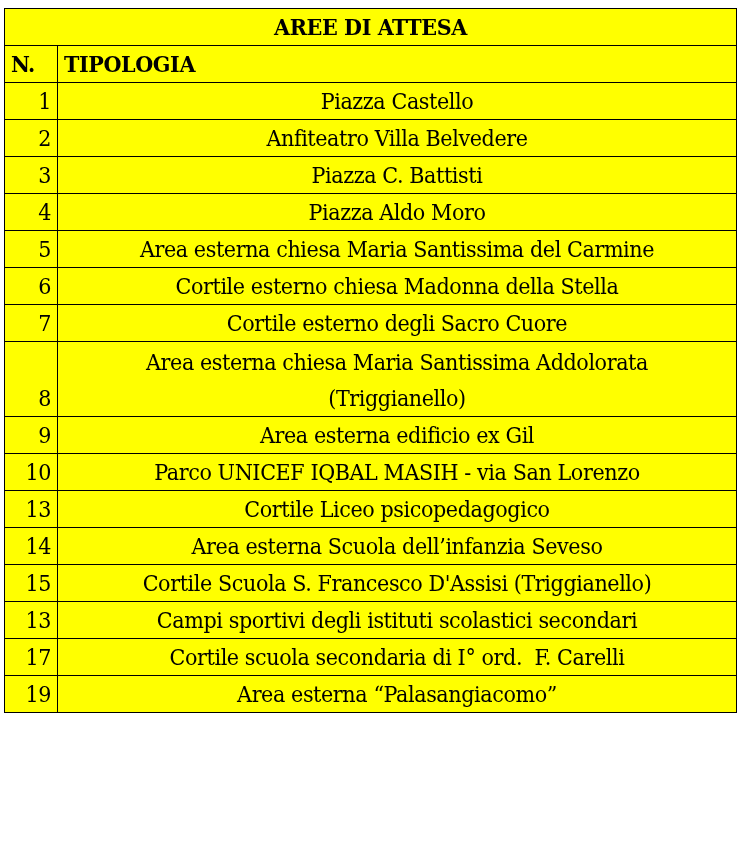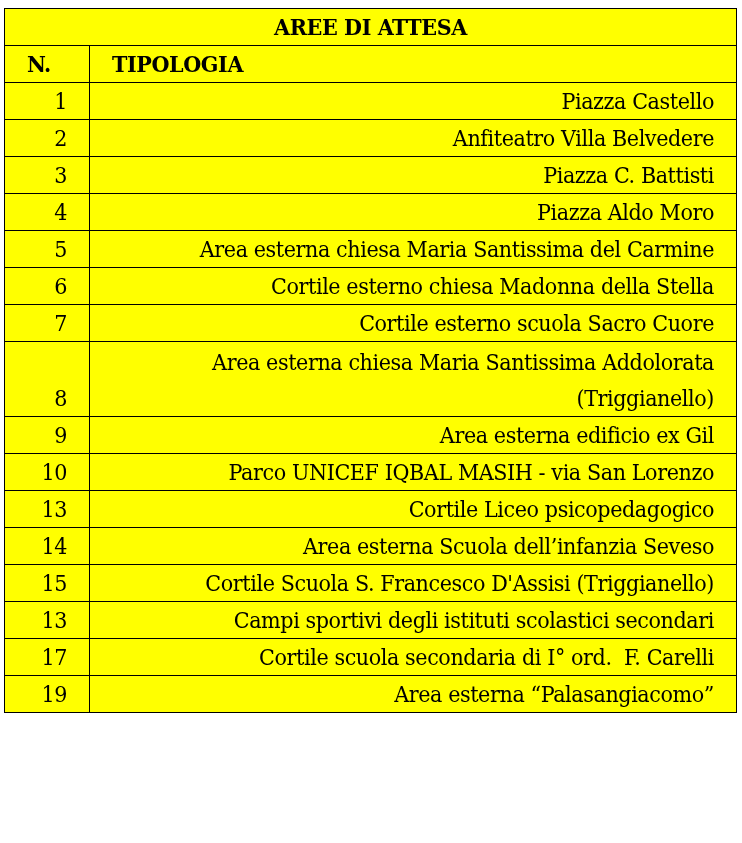--- a/index.html
+++ b/index.html
@@ -8,32 +8,32 @@
     position: absolute; left: 4px; top: 8px;
     width: 733px;
     border-collapse: collapse;
     background: #ffff00;
     font-family: "DejaVu Serif", "Liberation Serif", serif;
     color: #000;
     font-size: 23px;
   }
   table.aree td, table.aree th {
     border: 1.5px solid #000;
-    padding: 0 22px;
+    padding: 0 6px;
     line-height: 36px;
     height: 36px;
     vertical-align: bottom;
   }
   table.aree th.title {
     text-align: center; font-weight: bold; font-size: 23px;
   }
   table.aree th.hdr { text-align: left; font-weight: bold; }
   td.num, th.numh { width: 40px; text-align: right; padding-right: 5px; }
   th.numh { text-align: left; padding-left: 6px; }
-  td.desc { text-align: right; padding-left: 8px; white-space: pre-wrap; }
+  td.desc { text-align: center; padding-left: 8px; white-space: pre-wrap; }
   tr.double td { height: 74px; margin-top: 48px; }
   table.aree { font-stretch: condensed; letter-spacing: -0.4px; }
 </style>
 </head>
 <body>
 
 <table class="aree">
   <thead>
     <tr>
       <th class="title" colspan="2">AREE DI ATTESA</th>
@@ -63,21 +63,21 @@
       <tr>
         <td class="num">5</td>
         <td class="desc">Area esterna chiesa Maria Santissima del Carmine</td>
       </tr>
       <tr>
         <td class="num">6</td>
         <td class="desc">Cortile esterno chiesa Madonna della Stella</td>
       </tr>
       <tr>
         <td class="num">7</td>
-        <td class="desc">Cortile esterno scuola Sacro Cuore</td>
+        <td class="desc">Cortile esterno degli Sacro Cuore</td>
       </tr>
       <tr class="double">
         <td class="num">8</td>
         <td class="desc">Area esterna chiesa Maria Santissima Addolorata
 (Triggianello)</td>
       </tr>
       <tr>
         <td class="num">9</td>
         <td class="desc">Area esterna edificio ex Gil</td>
       </tr>

